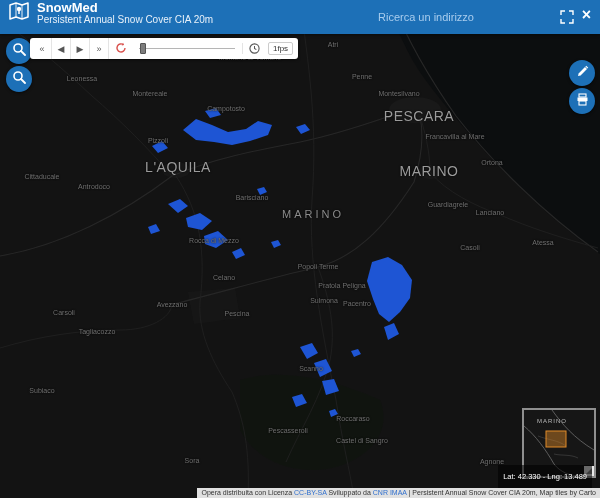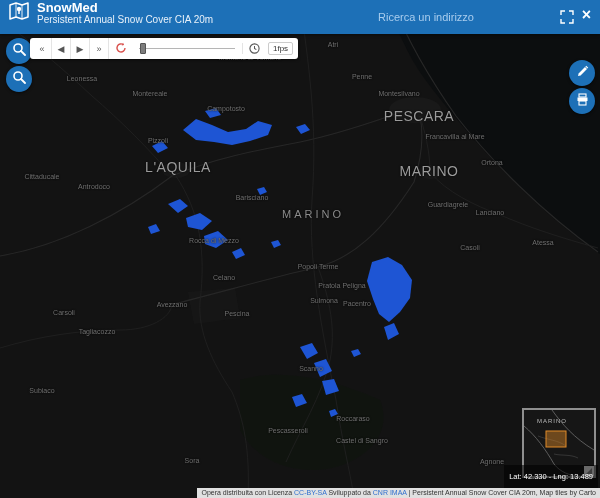--- a/index.html
+++ b/index.html
@@ -39,21 +39,21 @@
   .knob{position:absolute;left:1px;top:5px;width:6px;height:11px;background:#7d7d7d;border:1px solid #555;border-radius:1px;cursor:ew-resize}
   .tb-clock{display:flex;margin:0 4px 0 0;padding:0 4px 0 6px;border-left:1px solid #e4e4e4}
   .tb-fps{font-size:8px;color:#333;border:1px solid #ccc;border-radius:2px;padding:1px 4px;margin-right:2px;cursor:pointer;white-space:nowrap}
 
   
   .minimap{position:absolute;right:4px;bottom:20px;width:74px;height:70px;border:2px solid rgba(165,165,165,.85);background:#151515;z-index:15;cursor:pointer}
   .mm-label{position:absolute;left:13px;top:8px;font-size:6px;color:#b8b8b8;letter-spacing:1px;pointer-events:none}
   .mm-toggle{position:absolute;right:0;bottom:0;width:10px;height:10px;background:#e9e9e9;display:flex;align-items:center;justify-content:center;cursor:pointer}
 
   
-  .coords{position:absolute;right:2px;bottom:10px;background:rgba(0,0,0,.55);color:#fff;font-size:7.5px;padding:7px 5px;z-index:16}
+  .coords{position:absolute;right:8px;bottom:10px;background:rgba(0,0,0,.55);color:#fff;font-size:7.5px;padding:7px 5px;z-index:16}
   .attribution{position:absolute;right:0;bottom:0;height:10px;background:rgba(255,255,255,.87);color:#333;font-size:7px;line-height:10px;padding:0 4px;z-index:16;white-space:nowrap}
   .attribution a{color:#2f6fce;text-decoration:none;cursor:pointer}
 </style>
 </head>
 <body>
 
 <div class="map">
 
   <svg class="layer" width="600" height="498" viewBox="0 0 600 498">
     <rect width="600" height="498" fill="#131313"></rect>

